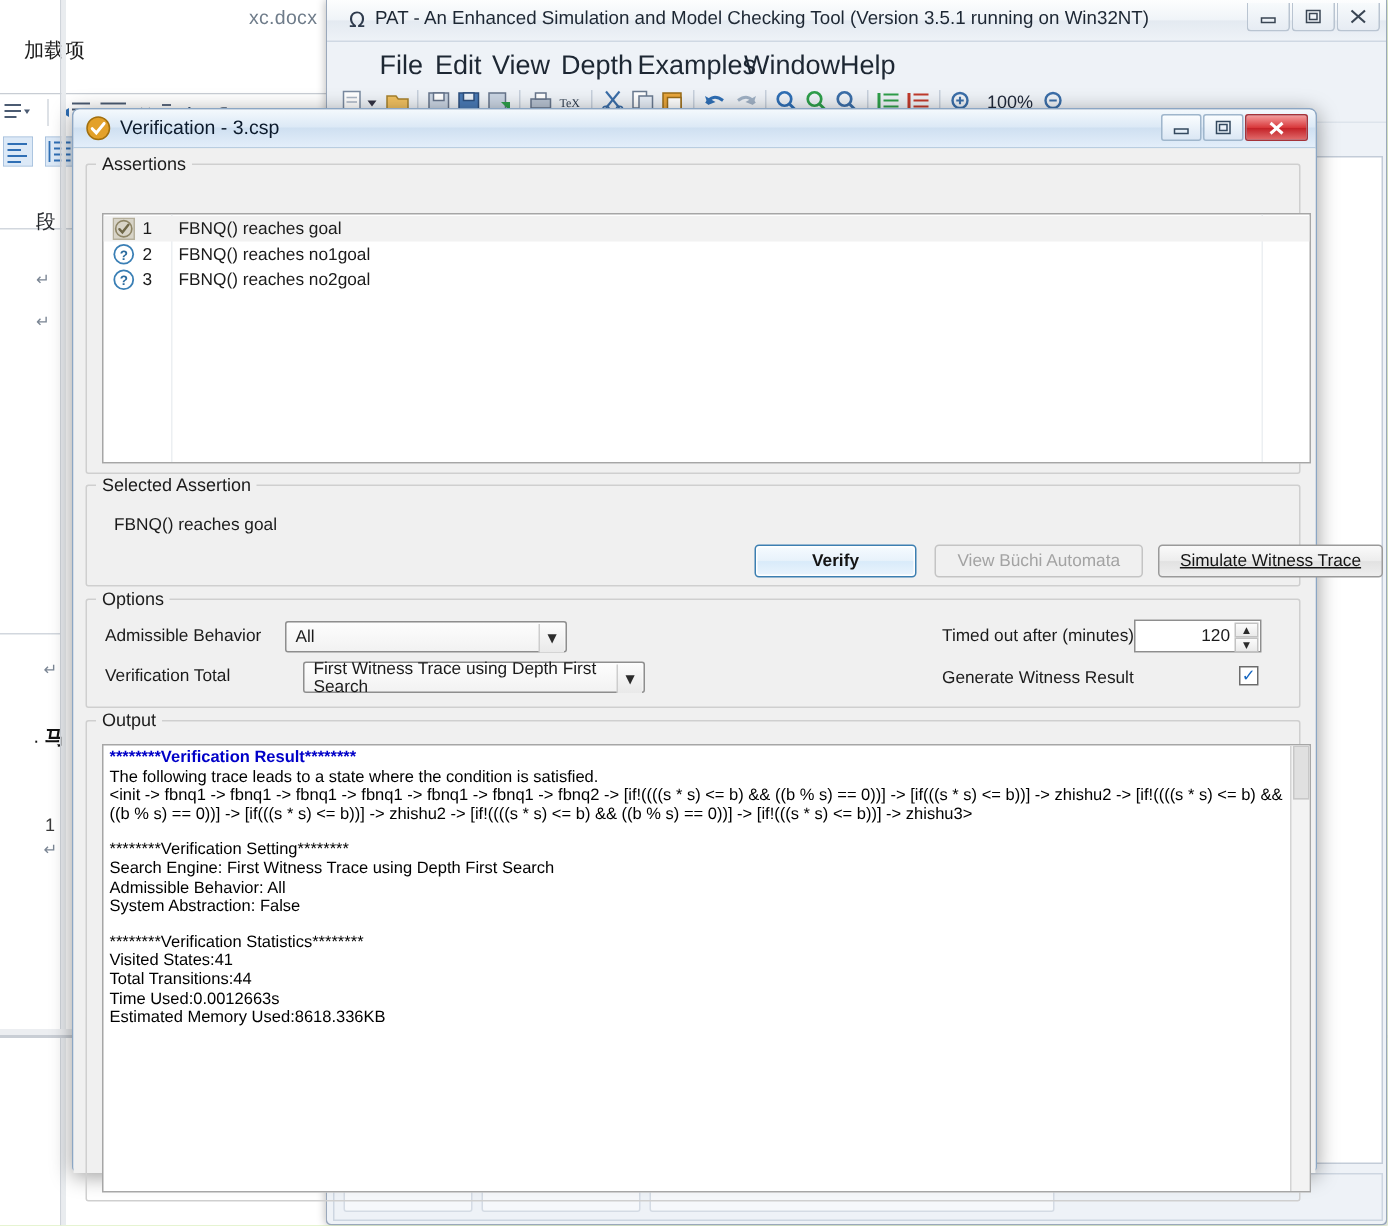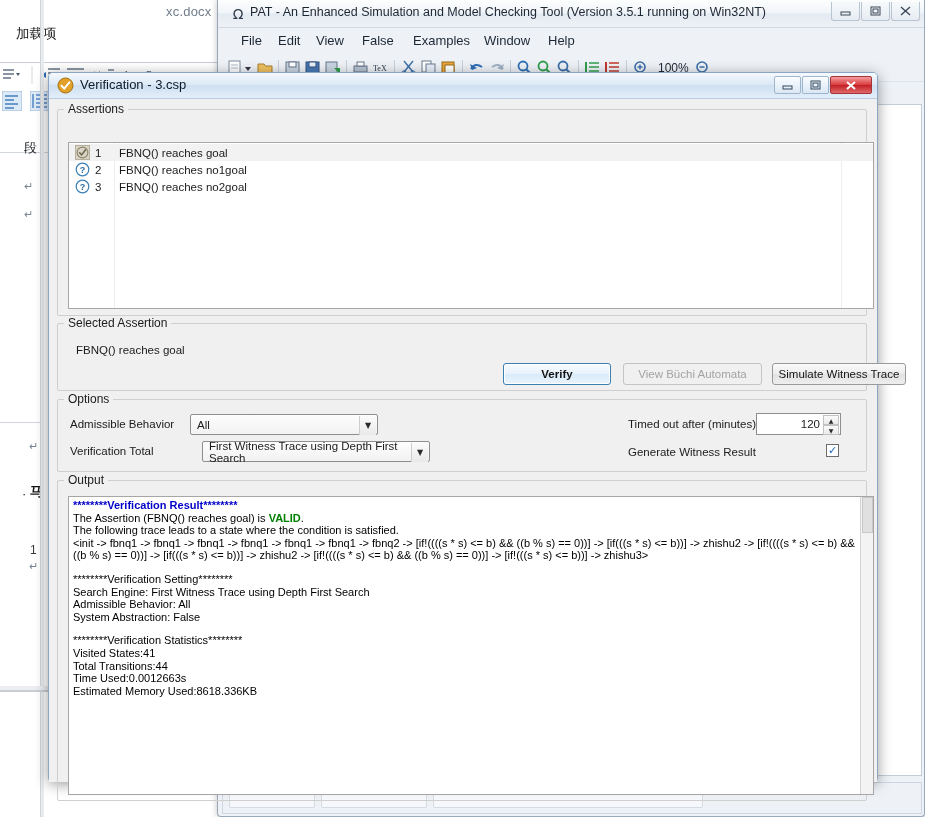--- a/index.html
+++ b/index.html
@@ -52,21 +52,21 @@
   .pat-winbtns { position:absolute; right:4px; top:2px; display:flex; }
   .pat-winbtn {
     width:29px; height:19px; margin-left:1px;
     border:1px solid #b9c4d1; border-top:none;
     background: linear-gradient(to bottom,#f7fafc,#e6ecf3);
     border-radius:0 0 3px 3px;
     display:flex; align-items:center; justify-content:center;
     font-size:11px; color:#3a4654; font-family:"DejaVu Sans", sans-serif;
   }
   .pat-menubar { position:absolute; left:0; top:28px; width:100%; height:26px; background:#eef2f7; }
-  .pat-menu-item { position:absolute; top:5px; font-size:13px; color:#1d2733; }
+  .pat-menu-item { position:absolute; top:5px; font-size:18px; color:#1d2733;margin-left:12px; }
   .pat-toolbar { position:absolute; left:0; top:54px; width:100%; height:28px; background:#eef2f7; border-bottom:1px solid #dde4ec; }
   .tb-ico { position:absolute; top:5px; width:18px; height:18px; border-radius:2px; }
   .tb-zoom { position:absolute; top:7px; font-size:12px; color:#20293a; }
   .tb-sep { position:absolute; top:6px; width:1px; height:16px; background:#c6cfdb; }
 
   
   .pat-tabrow { position:absolute; left:0; top:82px; width:100%; height:22px; background:#eef2f7; overflow:hidden; }
   .ghost-tab { position:absolute; top:3px; height:15px; background:#dfe6ee; border-radius:2px; filter: blur(2.2px); opacity:.85; }
   .ghost-tab-ico { position:absolute; top:3px; width:13px; height:14px; border-radius:2px; filter: blur(1.6px); opacity:.9; }
 
@@ -318,21 +318,21 @@
               </g>
             </svg>
         </div>
       </div>
     </div>
 
     <div class="pat-menubar">
       <div class="pat-menu-item" style="left:23px;">File</div>
       <div class="pat-menu-item" style="left:60px;">Edit</div>
       <div class="pat-menu-item" style="left:98px;">View</div>
-      <div class="pat-menu-item" style="left:144px;">False</div>
+      <div class="pat-menu-item" style="left:144px;">Depth</div>
       <div class="pat-menu-item" style="left:195px;">Examples</div>
       <div class="pat-menu-item" style="left:266px;">Window</div>
       <div class="pat-menu-item" style="left:330px;">Help</div>
     </div>
 
     <div class="pat-toolbar">
       <svg class="tb-ico" style="left:8px;" width="18" height="18">
         <rect x="3" y="2" width="11" height="14" fill="#ffffff" stroke="#7a8aa0"></rect>
           <line x1="5" y1="6" x2="12" y2="6" stroke="#aab5c4"></line>
           <line x1="5" y1="9" x2="12" y2="9" stroke="#aab5c4"></line>
@@ -529,21 +529,21 @@
           </div>
         </div>
       </div>
 
       <div class="grp" style="left:8px; top:224px; width:810px; height:68px;">
         <div class="grp-legend">Selected Assertion</div>
         <div class="sel-assert-text">FBNQ() reaches goal</div>
 
         <div class="btn primary" style="left:445px; top:39px; width:108px;">Verify</div>
         <div class="btn disabled" style="left:565px; top:39px; width:139px;">View Büchi Automata</div>
-        <div class="btn" style="left:714px; top:39px; width:134px;">Simulate Witness Trace</div>
+        <div class="btn" style="left:714px; top:39px; width:150px;text-decoration:underline;">Simulate Witness Trace</div>
       </div>
 
       <div class="grp" style="left:8px; top:300px; width:810px; height:73px;">
         <div class="grp-legend">Options</div>
 
         <div class="opt-label" style="left:12px; top:18px;">Admissible Behavior</div>
         <div class="combo" style="left:132px; top:14px; width:188px;">
           <span>All</span>
           <div class="combo-arrow">▼</div>
         </div>
@@ -568,21 +568,20 @@
           <span>✓</span>
         </div>
       </div>
 
       <div class="grp" style="left:8px; top:381px; width:810px; height:321px;">
         <div class="grp-legend">Output</div>
 
         <div class="outbox">
           <div class="out-inner">
             <div class="out-line out-hdr">********Verification Result********</div>
-            <div class="out-line"><span>The Assertion (FBNQ() reaches goal) is </span><span class="out-valid">VALID</span><span>.</span></div>
             <div class="out-line">The following trace leads to a state where the condition is satisfied.</div>
             <div class="out-line">&lt;init -&gt; fbnq1 -&gt; fbnq1 -&gt; fbnq1 -&gt; fbnq1 -&gt; fbnq1 -&gt; fbnq1 -&gt; fbnq2 -&gt; [if!((((s * s) &lt;= b) &amp;&amp; ((b % s) == 0))] -&gt; [if(((s * s) &lt;= b))] -&gt; zhishu2 -&gt; [if!((((s * s) &lt;= b) &amp;&amp; ((b % s) == 0))] -&gt; [if(((s * s) &lt;= b))] -&gt; zhishu2 -&gt; [if!((((s * s) &lt;= b) &amp;&amp; ((b % s) == 0))] -&gt; [if!(((s * s) &lt;= b))] -&gt; zhishu3&gt;</div>
             <div class="out-sp"></div>
             <div class="out-line">********Verification Setting********</div>
             <div class="out-line">Search Engine: First Witness Trace using Depth First Search</div>
             <div class="out-line">Admissible Behavior: All</div>
             <div class="out-line">System Abstraction: False</div>
             <div class="out-sp"></div>
             <div class="out-line">********Verification Statistics********</div>
             <div class="out-line">Visited States:41</div>

